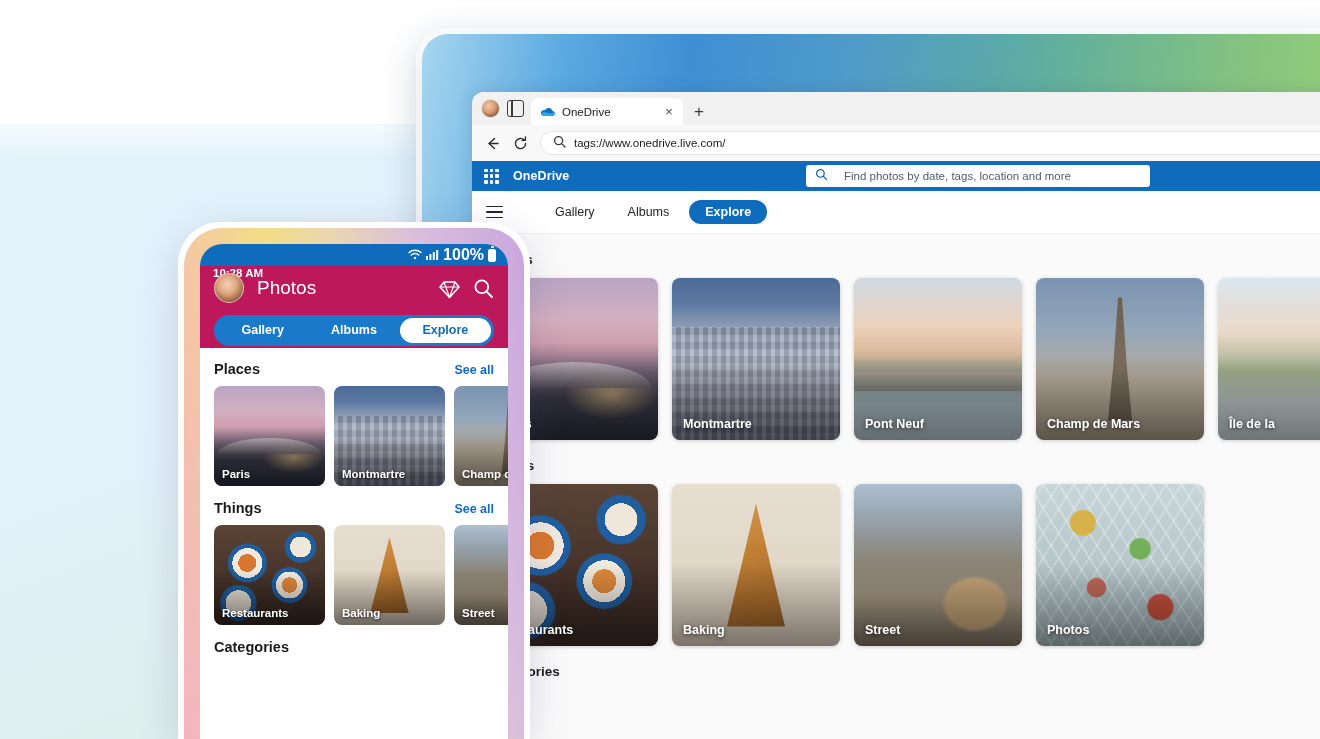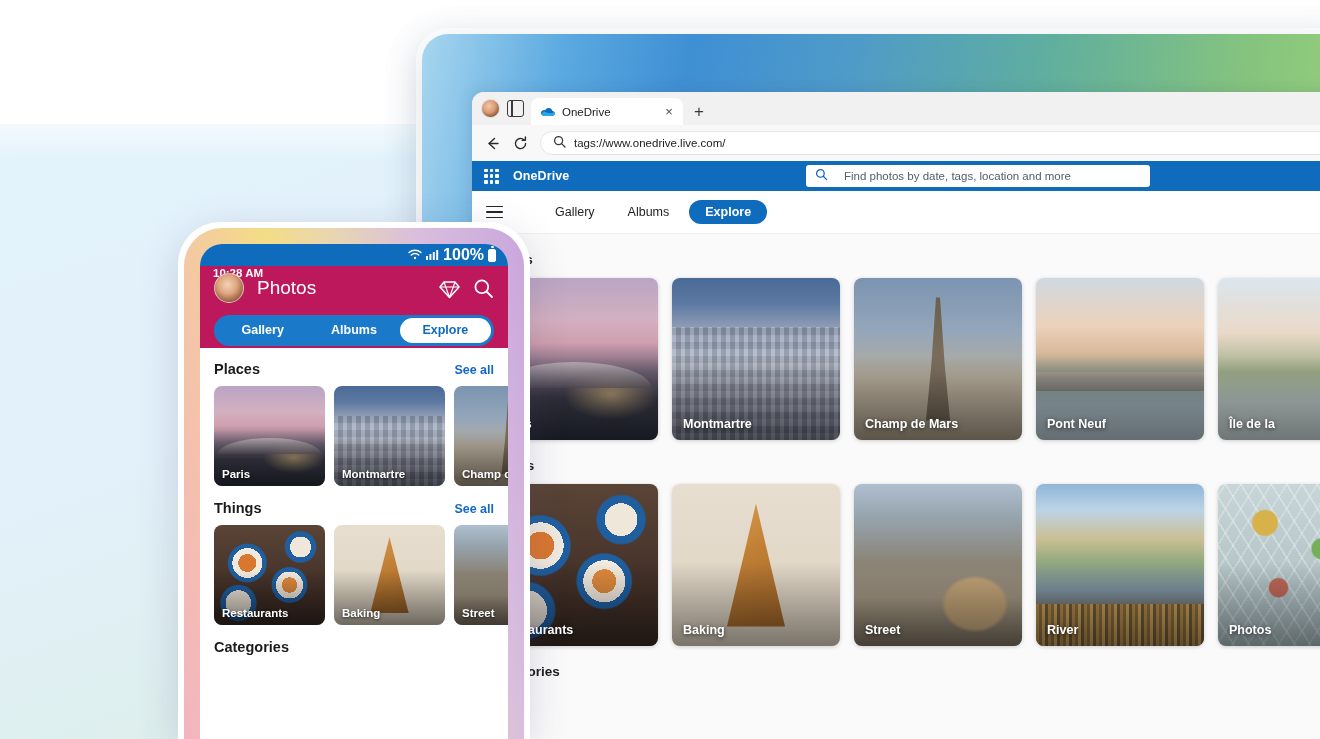--- a/index.html
+++ b/index.html
@@ -420,28 +420,28 @@
           <span class="img im-paris"></span>
           <span class="shade"></span>
           <span class="lbl">Paris</span>
         </div>
       <div class="d-tile">
           <span class="img im-montmartre"></span>
           <span class="shade"></span>
           <span class="lbl">Montmartre</span>
         </div>
       <div class="d-tile">
+          <span class="img im-pontneuf"></span>
+          <span class="shade"></span>
+          <span class="lbl">Pont Neuf</span>
+        </div>
+      <div class="d-tile">
           <span class="img im-champ"></span>
           <span class="shade"></span>
           <span class="lbl">Champ de Mars</span>
-        </div>
-      <div class="d-tile">
-          <span class="img im-pontneuf"></span>
-          <span class="shade"></span>
-          <span class="lbl">Pont Neuf</span>
         </div>
       <div class="d-tile">
           <span class="img im-iledela"></span>
           <span class="shade"></span>
           <span class="lbl">Île de la</span>
         </div>
     </div>
 
     <div class="d-section-title">Things</div>
     <div class="d-row">
@@ -452,25 +452,20 @@
         </div>
       <div class="d-tile">
           <span class="img im-baking"></span>
           <span class="shade"></span>
           <span class="lbl">Baking</span>
         </div>
       <div class="d-tile">
           <span class="img im-street"></span>
           <span class="shade"></span>
           <span class="lbl">Street</span>
-        </div>
-      <div class="d-tile">
-          <span class="img im-river"></span>
-          <span class="shade"></span>
-          <span class="lbl">River</span>
         </div>
       <div class="d-tile">
           <span class="img im-locks"></span>
           <span class="shade"></span>
           <span class="lbl">Photos</span>
         </div>
     </div>
 
     <div class="d-section-title">Categories</div>
   </div>

